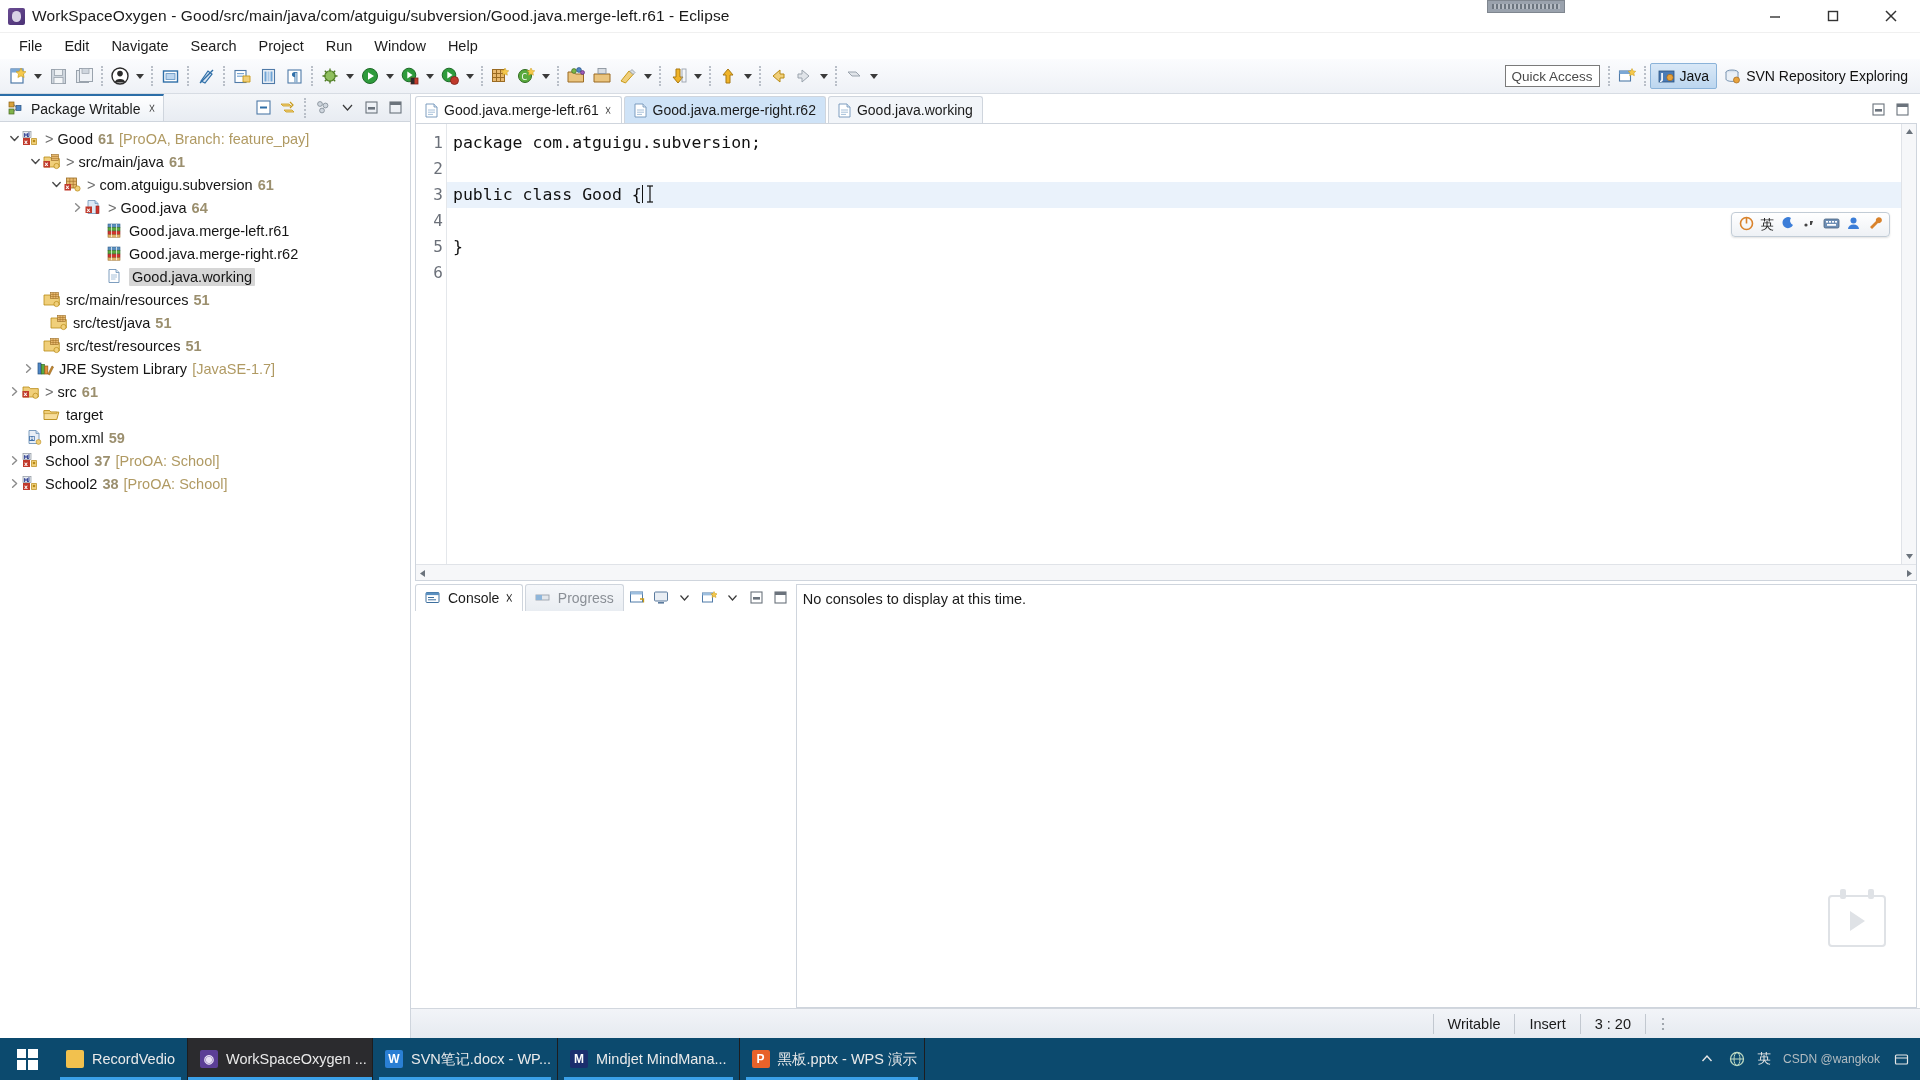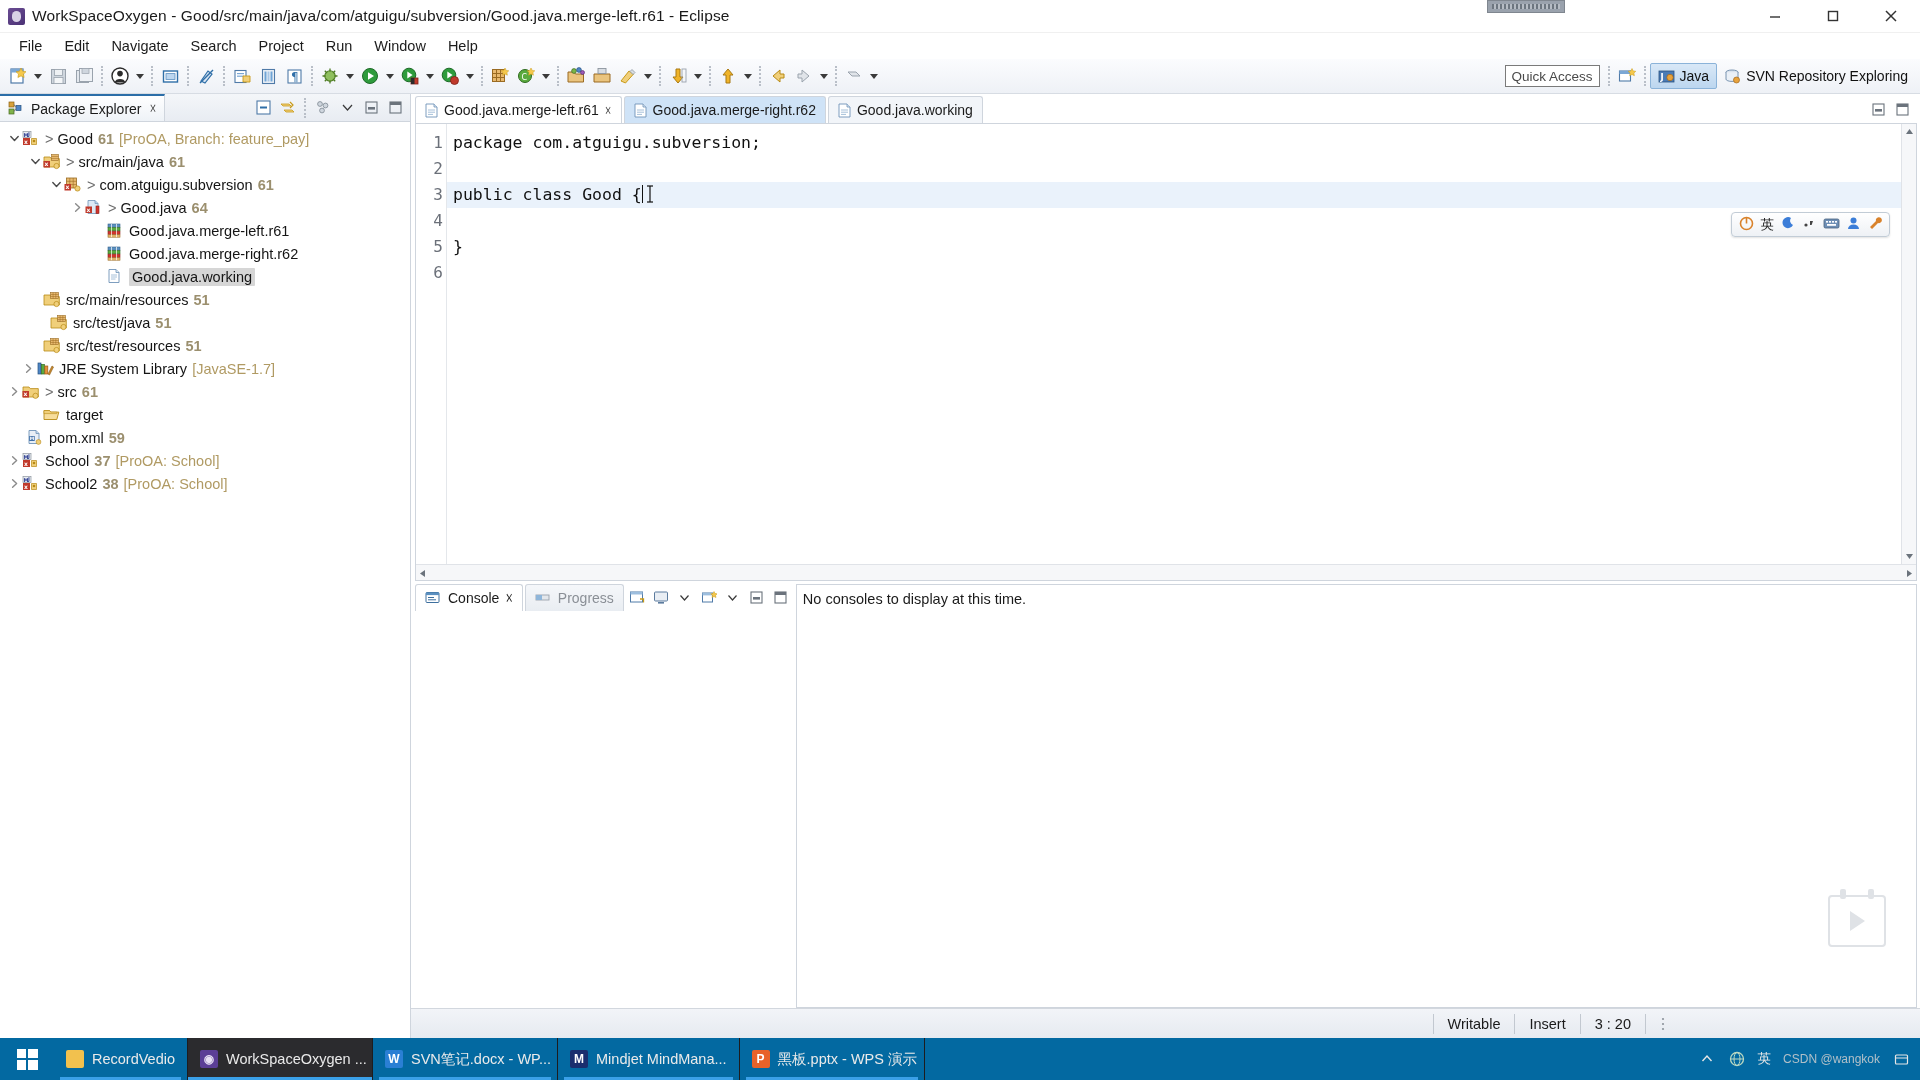--- a/index.html
+++ b/index.html
@@ -139,21 +139,21 @@
   .play-tri{width:0;height:0;border-left:15px solid #dfe2e6;border-top:10px solid transparent;border-bottom:10px solid transparent;}
 
   
   .statusbar { height: 30px; min-height:30px; display:flex; align-items:center; background: linear-gradient(#f2f4f8,#e6eaf0);
                border-top:1px solid #d2d7de; font-size:14.5px; color:#1a1a1a;}
   .st-cell { padding: 0 14px; height:22px; display:flex; align-items:center; }
   .st-div { width:1px; height:20px; background:#c2c8d0; }
   .st-spacer{flex:1;}
 
   
-  .taskbar { height: 42px; min-height:42px; display:flex; align-items:stretch; background:#0369a1; color:#fff; }
+  .taskbar { height: 42px; min-height:42px; display:flex; align-items:stretch; background:#0c4a6e; color:#fff; }
   .start { width:54px; display:flex; align-items:center; justify-content:center; }
   .start-grid { width:21px;height:21px;display:grid;grid-template-columns:1fr 1fr;grid-template-rows:1fr 1fr;gap:2.5px;}
   .start-grid i{background:#fff;display:block;}
   .task { display:flex; align-items:center; gap:8px; padding: 0 12px; font-size:14.5px; color:#eaeaea;
           border-right:1px solid #1d1d1f; position:relative; max-width:185px; white-space:nowrap; }
   .task.active { background:#2b2b2e; }
   .task.active::after { content:""; position:absolute; left:0; right:0; bottom:0; height:3px; background:#3aa0e8;}
   .task.underline::after { content:""; position:absolute; left:6px; right:6px; bottom:0; height:3px; background:#3aa0e8;}
   .tsk-ico{width:18px;height:18px;flex:none;display:flex;align-items:center;justify-content:center;font-size:12px;font-weight:bold;border-radius:2px;}
   .tray { margin-left:auto; display:flex; align-items:center; gap:12px; padding-right:10px; font-size:13.5px; color:#e6e6e6;}
@@ -441,21 +441,21 @@
         <div class="view-tab">
           <span class="mini-ico">
             <svg width="15" height="15" viewBox="0 0 15 15">
                 <rect x="1" y="1" width="5" height="5" fill="#d8a23c" stroke="#8c6111" stroke-width=".7"></rect>
                 <rect x="1" y="8" width="5" height="5" fill="#7fb34a" stroke="#47691f" stroke-width=".7"></rect>
                 <rect x="8" y="4.5" width="5" height="5" fill="#4f86c6" stroke="#27527f" stroke-width=".7"></rect>
                 <line x1="6" y1="3.5" x2="8" y2="6.5" stroke="#777"></line>
                 <line x1="6" y1="10.5" x2="8" y2="7.5" stroke="#777"></line>
               </svg>
           </span>
-          <span>Package Explorer</span>
+          <span>Package Writable</span>
           <span class="close-x">☓</span>
         </div>
         <div class="view-tools">
           <div class="vt-btn">
             <svg width="17" height="17" viewBox="0 0 17 17">
                 <rect x="2" y="2" width="13" height="13" fill="#fff" stroke="#4f7aa8" stroke-width="1.1"></rect>
                 <rect x="5" y="7.5" width="7" height="2" fill="#2f6fa8"></rect>
               </svg>
           </div>
           <div class="vt-btn">

